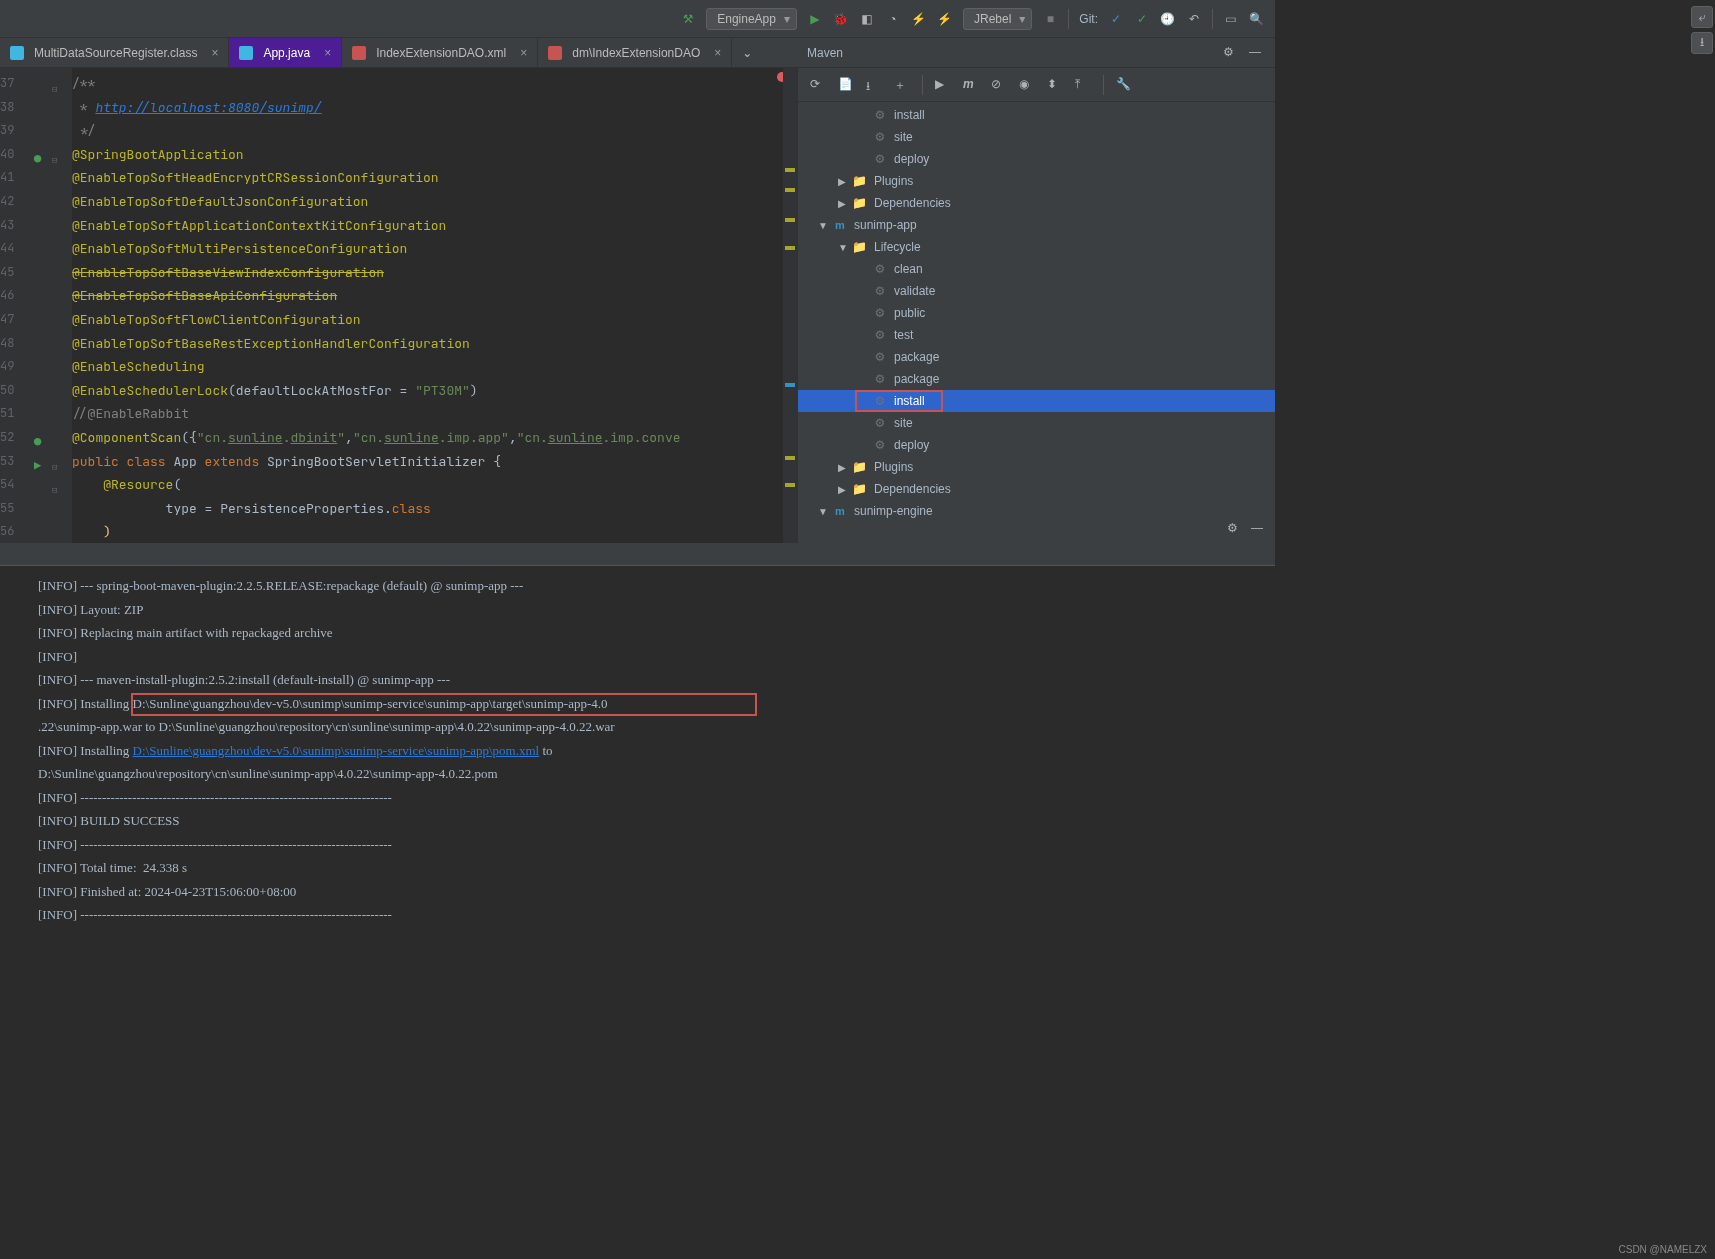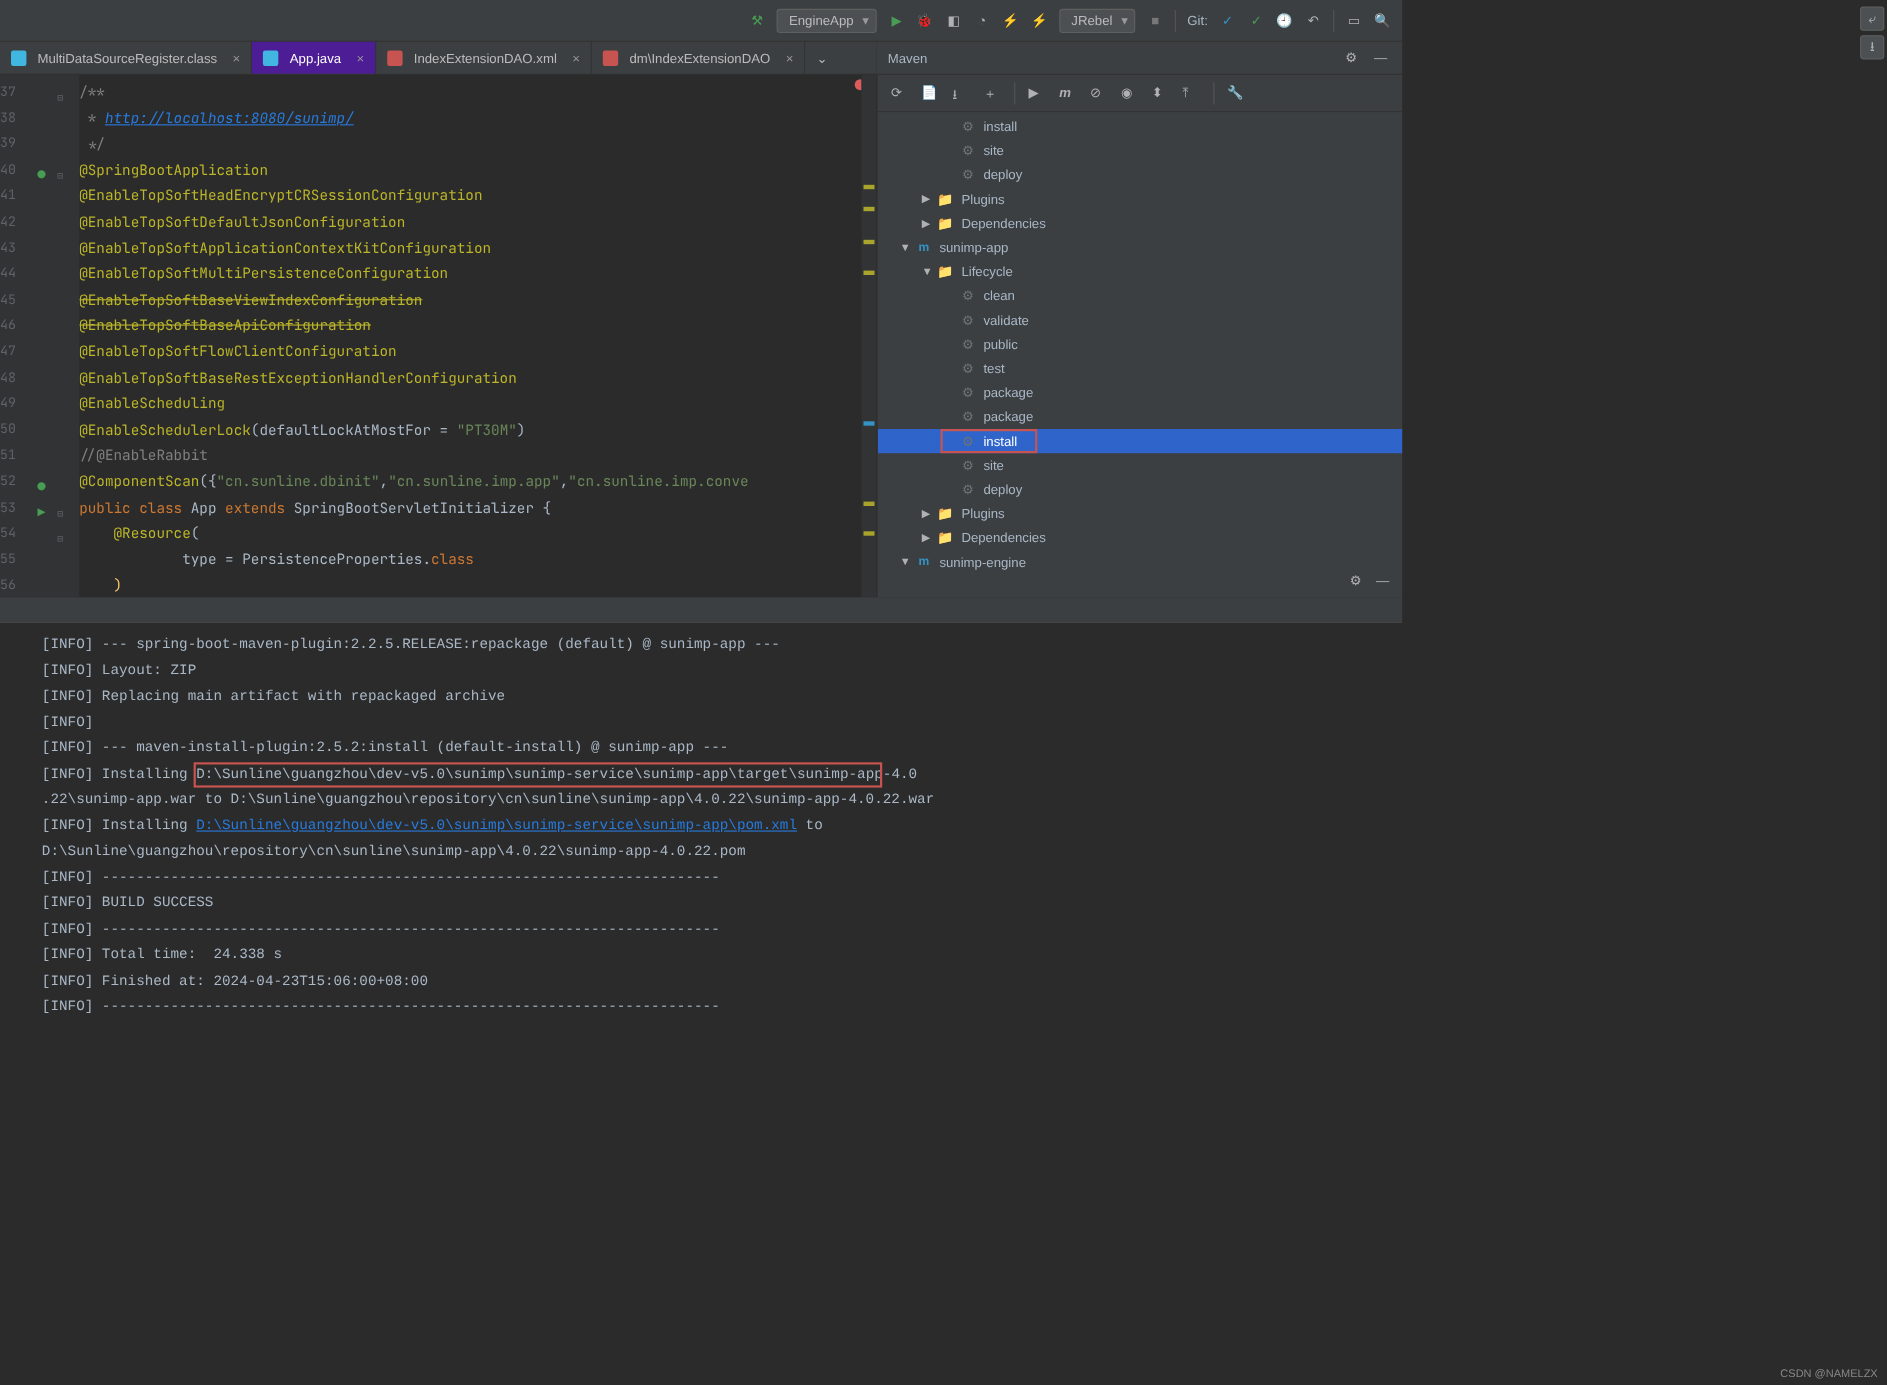--- a/index.html
+++ b/index.html
@@ -21,40 +21,40 @@
 .gutter-line{padding-right:28px;position:relative}
 .gut-ico{position:absolute;left:34px;width:12px;height:12px;top:5px}
 .fold-ico{position:absolute;right:10px;top:6px;width:10px;height:10px;color:#606366;font-size:9px}
 .code{flex:1;padding-top:4px;line-height:23.6px;white-space:pre;overflow:hidden}
 .cm{color:#808080}
 .cm-link{color:#287bde;text-decoration:underline;font-style:italic}
 .ann{color:#bbb529}
 .kw{color:#cc7832}
 .str{color:#6a8759}
 .fn{color:#ffc66d}
-.str-u{color:#6a8759;}
+.str-u{color:#6a8759;text-decoration:underline}
 .strike{text-decoration:line-through}
 .cls{color:#a9b7c6}
 .maven-panel{width:478px;background:#3c3f41;border-left:1px solid #323232;display:flex;flex-direction:column}
 .maven-header{height:30px;display:flex;align-items:center;justify-content:space-between;padding:0 10px;border-bottom:1px solid #323232;margin-top:-30px;background:#3c3f41;position:relative;z-index:5}
 .maven-tools{height:34px;display:flex;align-items:center;gap:12px;padding:0 12px;border-bottom:1px solid #323232}
 .mt-ico{width:16px;height:16px;color:#afb1b3;cursor:pointer}
 .tree{flex:1;overflow:auto;padding-top:2px}
 .tree-row{display:flex;align-items:center;height:22px;cursor:pointer;padding-left:10px}
 .tree-row.selected{background:#2f65ca;color:#fff}
 .chev{width:14px;color:#afb1b3;font-size:10px}
 .t-ico{width:16px;height:16px;margin-right:6px;display:flex;align-items:center;justify-content:center}
 .gear{color:#6e7175}
 .folder{color:#87939a}
 .m-ico{color:#3592c4;font-weight:bold;font-size:11px}
 .red-box{border:2px solid #c75450;position:absolute}
 .console-wrap{border-top:1px solid #555;background:#2b2b2b;height:397px;display:flex}
 .console-header{position:absolute;right:8px;margin-top:-22px;display:flex;gap:8px}
 .console-side{width:160px;background:#3c3f41;padding:8px;text-align:right;color:#787878;font-size:11px}
-.console{flex:1;font-family:Liberation Mono, monospace;font-size:13px;line-height:23.5px;white-space:pre;padding:8px 0 0 38px;position:relative;overflow:hidden}
+.console{flex:1;font-family:Liberation Serif, serif;font-size:13px;line-height:23.5px;white-space:pre;padding:8px 0 0 38px;position:relative;overflow:hidden}
 .console-lnk{color:#287bde;text-decoration:underline}
 .err-dot{position:absolute;top:4px;right:10px;width:10px;height:10px;background:#db5c5c;border-radius:50%}
 .mark-bar{position:absolute;right:0;top:0;width:14px;height:100%;background:#313335}
 .mark{position:absolute;right:2px;width:10px;height:4px}
 .side-tools{position:absolute;right:2px;width:22px;display:flex;flex-direction:column;gap:4px;margin-top:6px}
 .side-btn{width:22px;height:22px;background:#4c5052;border:1px solid #5e6060;border-radius:3px;display:flex;align-items:center;justify-content:center;color:#afb1b3;cursor:pointer}
 .watermark{position:absolute;bottom:4px;right:8px;font-size:10px;color:#888}
 .sep{width:1px;height:20px;background:#555}
 </style>
 </head>

